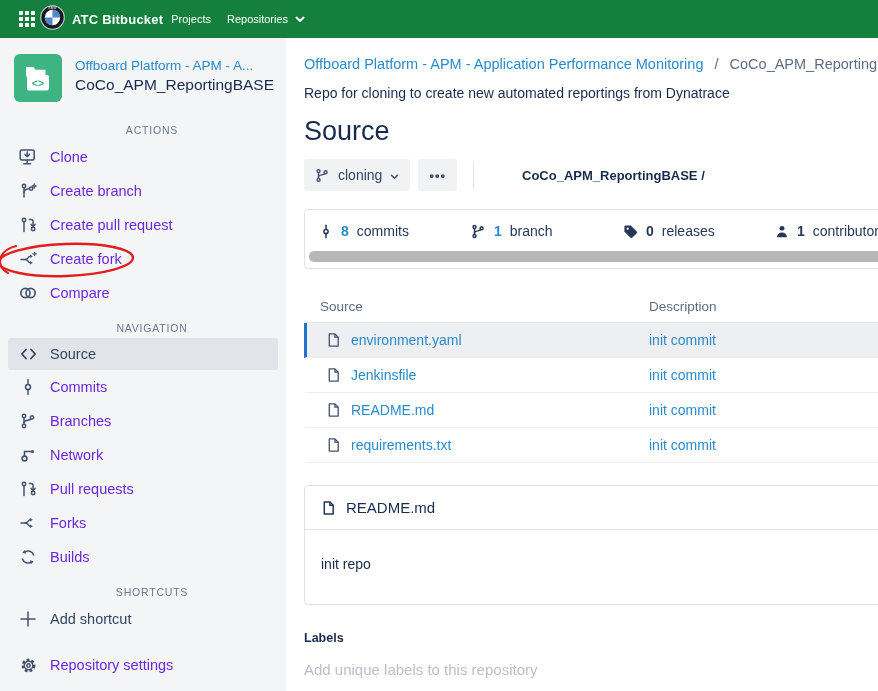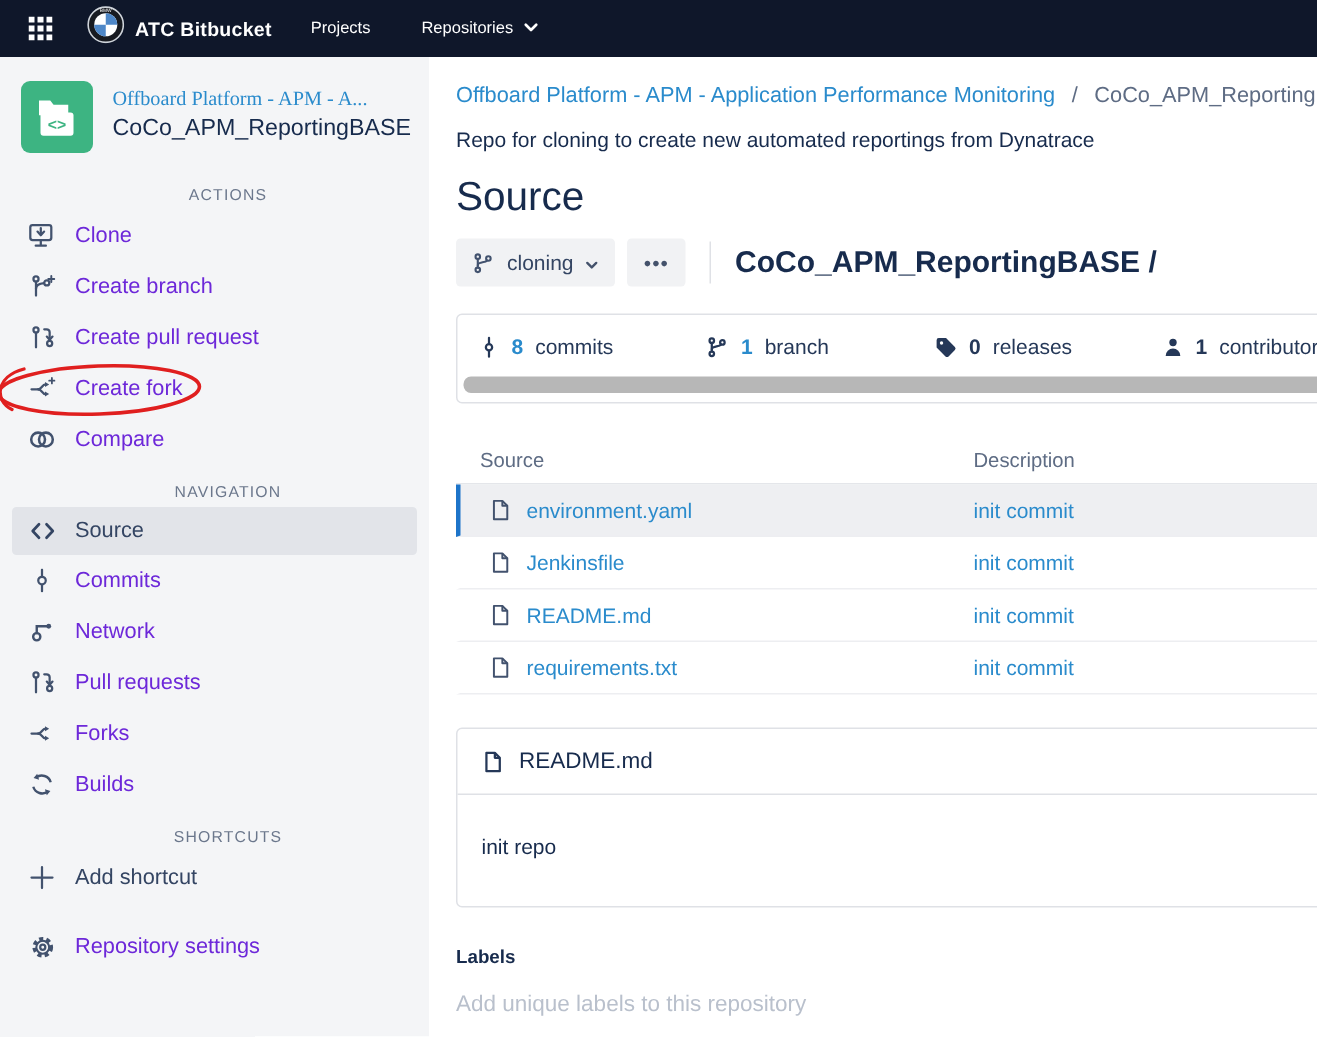--- a/index.html
+++ b/index.html
@@ -1,38 +1,38 @@
 <!DOCTYPE html>
 <html><head>
 <meta charset="utf-8">
 <style>
   * { margin:0; padding:0; box-sizing:border-box; }
   html,body { width:878px; height:691px; overflow:hidden; background:#fff;
     font-family:"Liberation Sans", sans-serif; color:#172b4d; }
 
   
-  .navbar { height:38px; background:#0f172a; display:flex; align-items:center;
-    padding:0 14px; gap:18px; color:#fff; }
+  .navbar { height:38px; background:#15803d; display:flex; align-items:center;
+    padding:0 14px; gap:0; color:#fff; }
   .nav-grid { width:26px; height:26px; display:flex; align-items:center; justify-content:center; cursor:pointer; }
   .brand { display:flex; align-items:center; gap:7px; cursor:pointer; }
   .brand-name { font-size:13px; font-weight:700; letter-spacing:.2px; }
   .nav-link { font-size:11px; color:#fff; display:flex; align-items:center; gap:7px; cursor:pointer; padding:0 8px;text-align:right; }
 
   
   .layout { display:flex; height:653px; }
   .sidebar { width:286px; flex:0 0 286px; background:#f4f5f7; position:relative; overflow:hidden; }
   .main { flex:1; overflow:hidden; }
   .main-inner { width:1010px; padding:18px 0 0 18px; }
 
   
   .side-repo { display:flex; gap:13px; padding:16px 12px 10px 14px; align-items:flex-start; }
   .avatar { width:48px; height:48px; flex:0 0 48px; }
   .side-repo-meta { padding-top:4px; min-width:0; }
   .side-project-link { font-size:13.5px; color:#2a8bcc; white-space:nowrap; overflow:hidden;
-    text-overflow:ellipsis; max-width:196px; cursor:pointer;font-family:Liberation Serif, serif; }
+    text-overflow:ellipsis; max-width:196px; cursor:pointer; }
   .side-repo-name { font-size:15.5px; color:#172b4d; margin-top:3px; white-space:nowrap; }
   .side-title { font-size:10.5px; font-weight:400; letter-spacing:.8px; color:#6b778c;
     padding:12px 0 4px 18px;text-align:center; }
   .side-item { height:34px; display:flex; align-items:center; gap:12px; padding-left:18px;
     font-size:14.5px; color:#6d28d9; cursor:pointer; position:relative; }
   .side-item .icn { color:#42526e; width:20px; display:flex; justify-content:center; }
   .side-item.dark { color:#344563; }
   .nav-pill { margin:0 8px; padding-left:10px; height:32px; background:#e2e4e9; border-radius:3px;
     color:#344563; }
   .nav-pill .icn { color:#344563; }
@@ -47,21 +47,21 @@
   .repo-desc { margin-top:13px; font-size:14px; color:#172b4d; }
   .page-title { margin-top:15px; font-size:27px; font-weight:400; color:#172b4d; }
 
   .toolbar { margin-top:12px; display:flex; align-items:center; }
   .btn { background:#f1f2f4; border:none; border-radius:3px; height:32px; display:flex;
     align-items:center; gap:8px; padding:0 11px; font-size:14px; color:#344563; cursor:pointer;
     font-family:inherit; }
   .btn .icn { color:#42526e; }
   .btn-more { margin-left:8px; font-weight:700; letter-spacing:1px; font-size:13px; color:#44526b; }
   .tb-divider { width:1px; height:28px; background:#dfe1e6; margin:0 16px; }
-  .path-label { font-size:20px; font-weight:700; color:#172b4d; }
+  .path-label { font-size:13px; font-weight:700; color:#172b4d;margin-left:32px; }
 
   .stats-card { margin-top:18px; border:1px solid #dfe1e6; border-radius:4px;
     padding:13px 0 6px; width:100%; }
   .stats-row { display:flex; align-items:center; }
   .stat { flex:0 0 152px; display:flex; align-items:center; gap:8px; font-size:14px;
     color:#253858; cursor:pointer; }
   .stat:first-child { margin-left:14px; }
   .stat .icn { color:#253858; }
   .stat-value { font-weight:700; }
   .stat-value.link { color:#2a8bcc; }
@@ -253,20 +253,34 @@
             <g fill="none" stroke="currentColor" stroke-width="1.5" stroke-linecap="round">
           <path d="M8 0.8 V4.8"></path>
               <circle cx="8" cy="8" r="2.5"></circle>
               <path d="M8 11.2 V15.2"></path>
         </g>
           </svg>
       </span>
       <span>Commits</span>
     </div>
 
+    <div class="side-item">
+      <span class="icn">
+        <svg width="17" height="16" viewBox="0 0 17 16">
+            <g fill="none" stroke="currentColor" stroke-width="1.5" stroke-linecap="round">
+          <circle cx="4" cy="3" r="1.7"></circle>
+              <path d="M4 4.8 V11.2"></path>
+              <circle cx="4" cy="13" r="1.7"></circle>
+          <path d="M4 9.5 C4 6.8 9.5 7.8 11 6"></path>
+              <circle cx="12" cy="4.4" r="1.7"></circle>
+        </g>
+          </svg>
+      </span>
+      <span>Branches</span>
+    </div>
 
     <div class="side-item">
       <span class="icn">
         <svg width="16" height="16" viewBox="0 0 16 16">
             <g fill="none" stroke="currentColor" stroke-width="1.6" stroke-linecap="round">
           <circle cx="4.5" cy="11.5" r="2.4"></circle>
               <path d="M4.5 9 V4.5 H11.5"></path>
           <circle cx="12.5" cy="4.5" r="1.6" fill="currentColor" stroke="none"></circle>
         </g>
           </svg>

